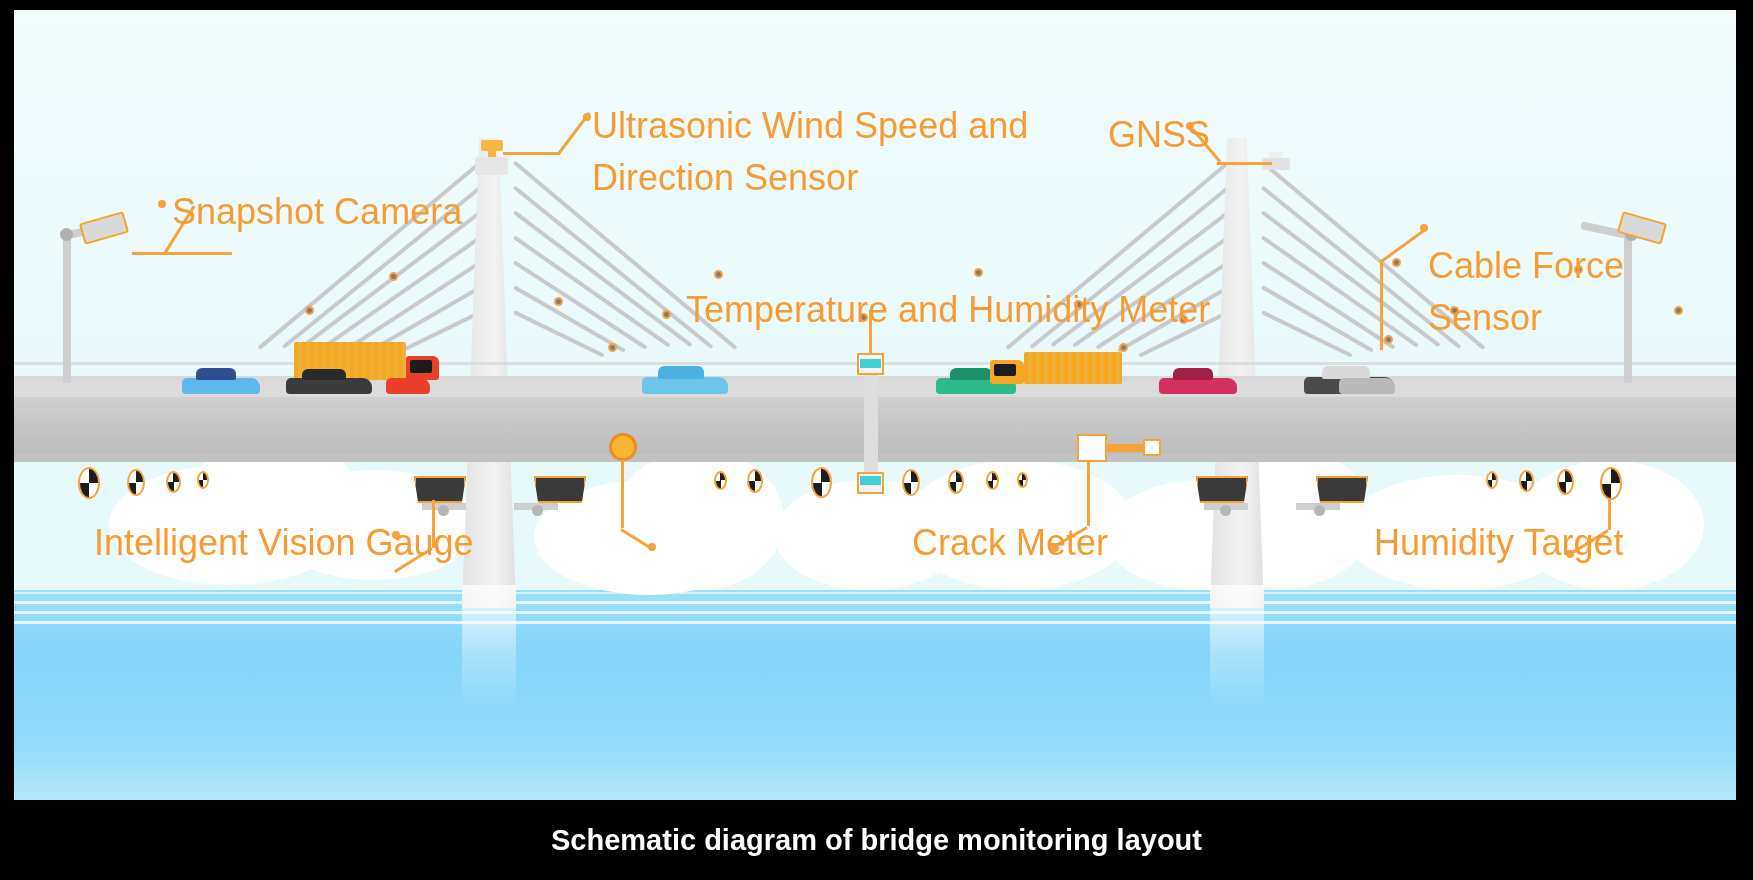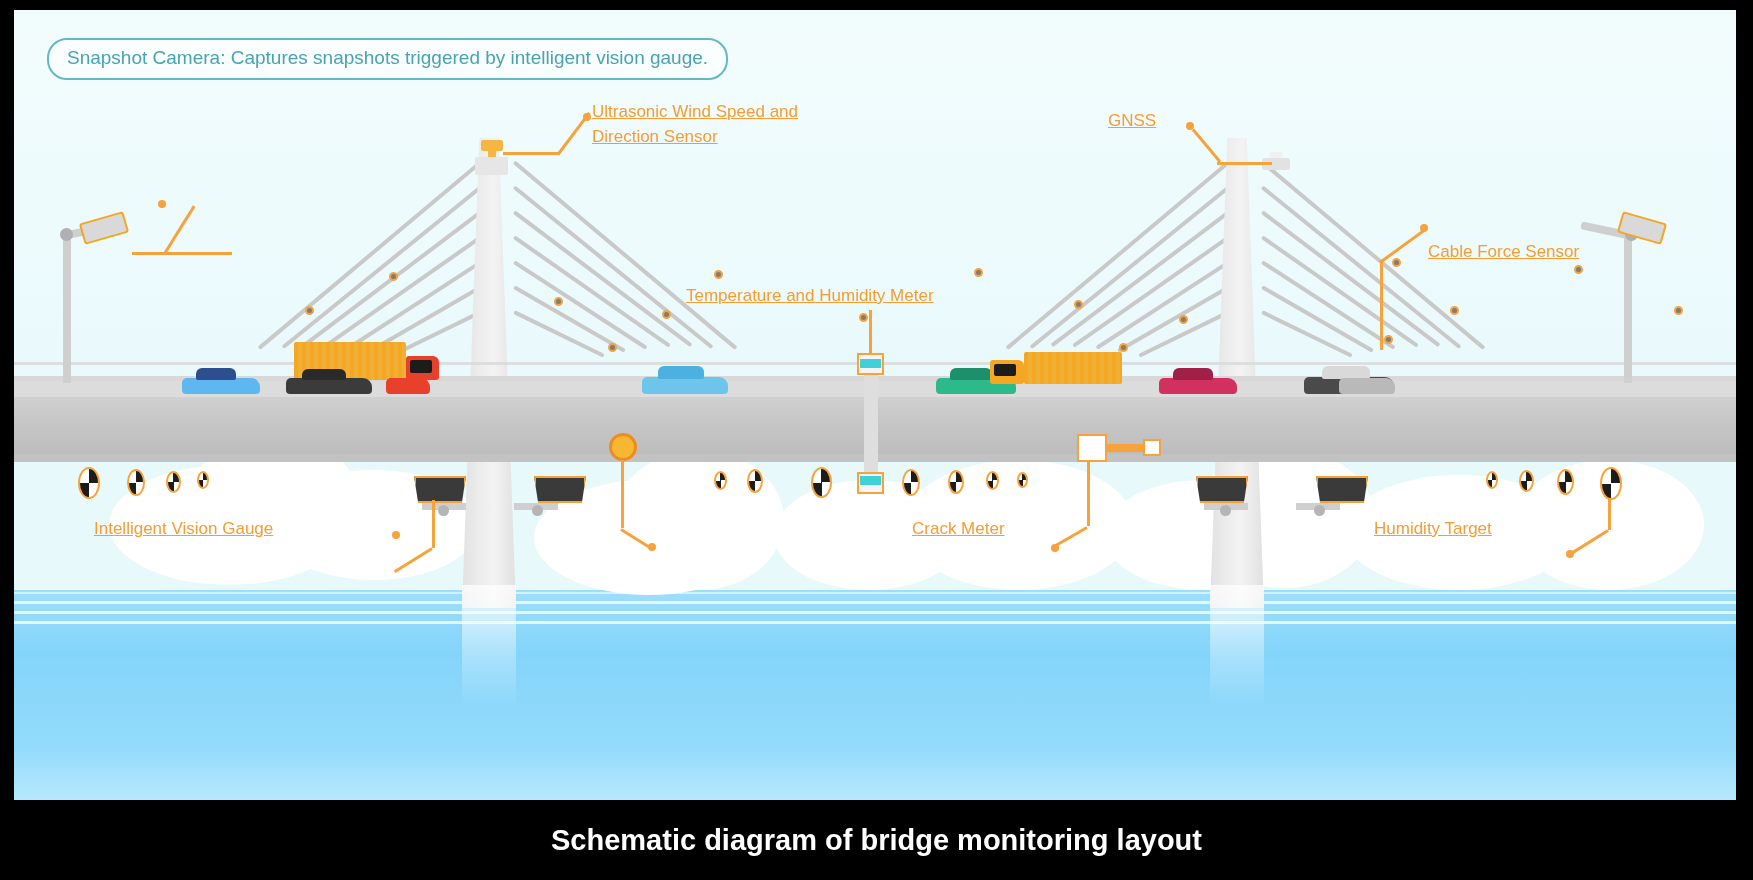--- a/index.html
+++ b/index.html
@@ -63,22 +63,22 @@
   
   .pole{position:absolute;background:#cfcfcf;}
   .pole-top{position:absolute;background:#cfcfcf;border-radius:3px;}
   .pole-knob{position:absolute;background:#b0b0b0;border-radius:50%;}
   .cam{position:absolute;background:#d9d9d9;border:2px solid #f5a623;box-sizing:border-box;border-radius:3px;}
 
   
   .lead{position:absolute;background:#f7a23b;}
   .leadd{position:absolute;width:8px;height:8px;border-radius:50%;background:#f7a23b;}
   .diag{position:absolute;height:3px;background:#f7a23b;transform-origin:0 50%;}
-  .label{position:absolute;color:#f79c32;font-size:17px;line-height:1.45;
-         font-family:"Liberation Sans",sans-serif;white-space:pre-line;font-weight:400;text-decoration:underline;}
+  .label{position:absolute;color:#f79c32;font-size:36px;line-height:1.45;
+         font-family:"Liberation Sans",sans-serif;white-space:pre-line;font-weight:400;}
 
   
   #tooltip{position:absolute;left:33px;top:28px;padding:7px 18px 9px 18px;
       border:2px solid #63b8c4;border-radius:20px;background:rgba(255,255,255,.55);
       color:#4aa3b0;font-size:19px;font-family:"Liberation Sans",sans-serif;white-space:nowrap;}
 
   
   #caption{position:absolute;left:0;bottom:0;width:1753px;height:80px;background:#000;
       display:flex;align-items:center;justify-content:center;}
   #caption span{color:#fff;font-size:29px;font-weight:bold;font-family:"Liberation Sans",sans-serif;}
@@ -302,29 +302,29 @@
   <div class="leadd" style="left:634px;top:533px;"></div>
 
   <div class="lead" style="left:1073px;top:452px;width:3px;height:64px;"></div>
   <div class="diag" style="left:1073px;top:516px;width:40px;transform:rotate(150deg);"></div>
   <div class="leadd" style="left:1037px;top:534px;"></div>
 
   <div class="lead" style="left:1594px;top:488px;width:3px;height:32px;"></div>
   <div class="diag" style="left:1594px;top:519px;width:46px;transform:rotate(148deg);"></div>
   <div class="leadd" style="left:1552px;top:540px;"></div>
 
+  <div class="label" style="left:158px;top:176px;">Snapshot Camera</div>
   <div class="label" style="left:578px;top:90px;">Ultrasonic Wind Speed and
 Direction Sensor</div>
   <div class="label" style="left:1094px;top:99px;">GNSS</div>
   <div class="label" style="left:1414px;top:230px;">Cable Force Sensor</div>
   <div class="label" style="left:672px;top:274px;">Temperature and Humidity Meter</div>
   <div class="label" style="left:80px;top:507px;">Intelligent Vision Gauge</div>
   <div class="label" style="left:898px;top:507px;">Crack Meter</div>
   <div class="label" style="left:1360px;top:507px;">Humidity Target</div>
 
-  <div id="tooltip">Snapshot Camera: Captures snapshots triggered by intelligent vision gauge.</div>
 
  </div>
 
  <div id="caption">
    <span>Schematic diagram of bridge monitoring layout</span>
  </div>
 </div>
 
 </body></html>

